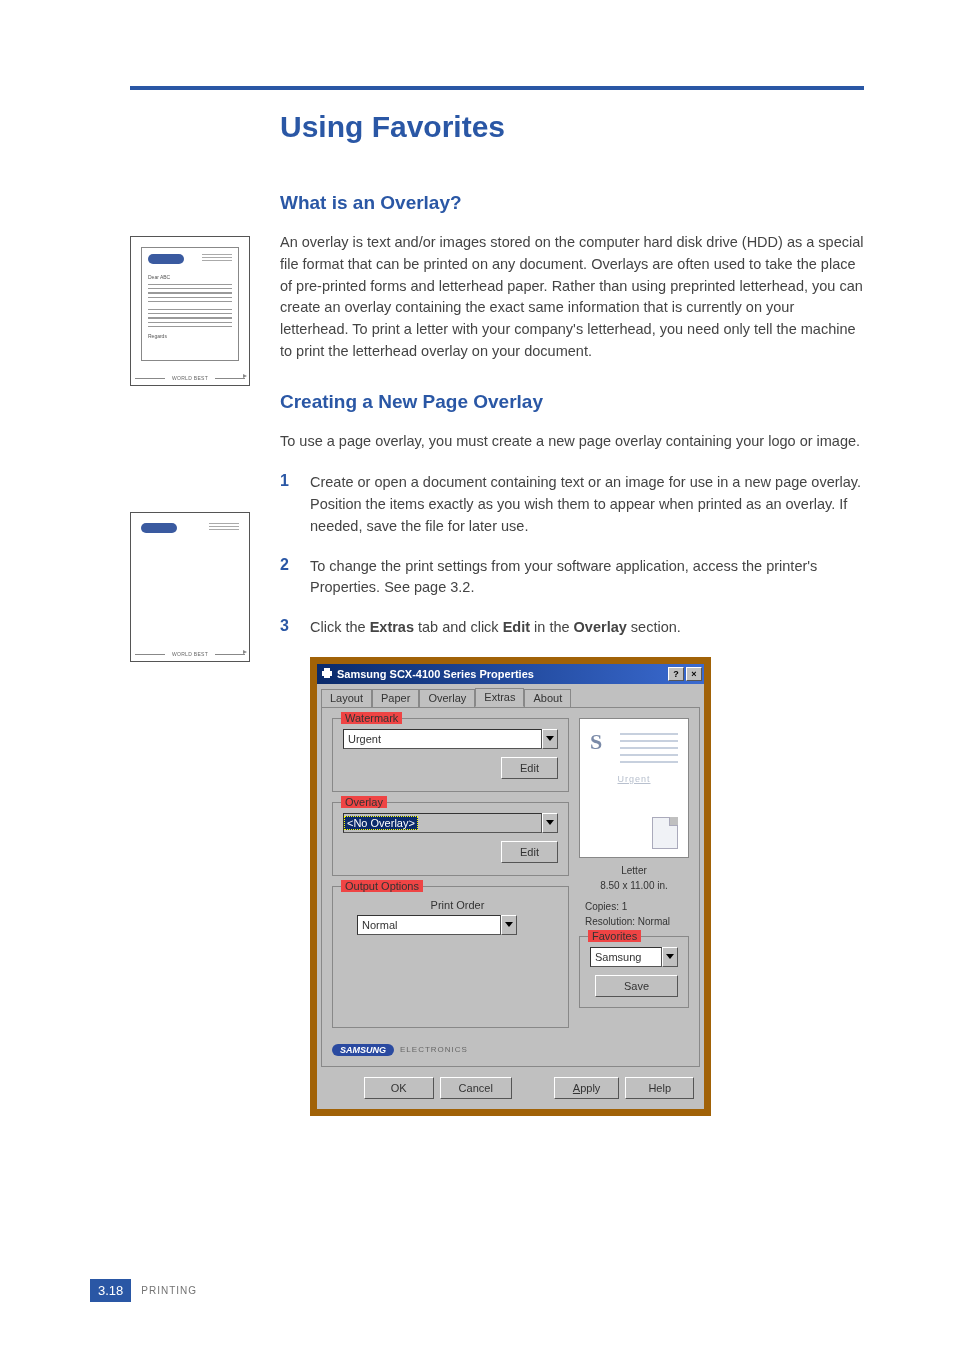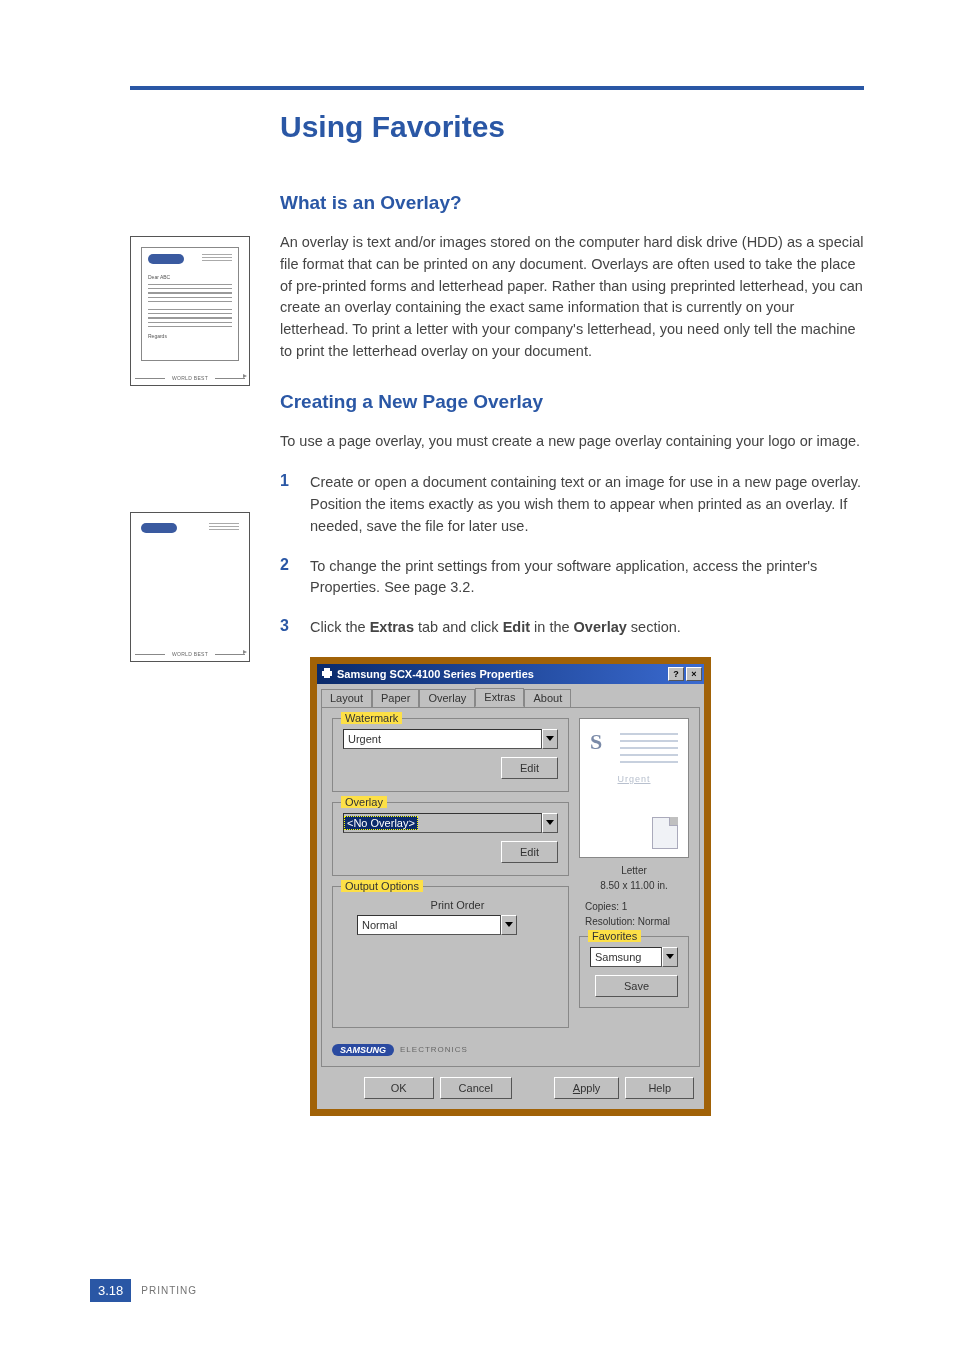--- a/index.html
+++ b/index.html
@@ -40,21 +40,21 @@
   .titlebar-text { font-weight: bold; font-size: 11px; display:flex; align-items:center; gap:4px; }
   .titlebar-btns { display: flex; gap: 2px; }
   .tb-btn { width: 16px; height: 14px; background: #c0c0c0; border: 1px solid #fff; border-right-color:#555; border-bottom-color:#555; font-size:9px; display:flex; align-items:center; justify-content:center; color:#000; font-weight:bold; }
   .tabstrip { display: flex; background: #c0c0c0; padding-top: 4px; padding-left: 4px; }
   .tab { padding: 2px 8px; border: 1px solid #888; border-bottom: none; background: #c0c0c0; margin-right: 0px; font-size: 11px; position: relative; top: 1px; }
   .tab.active { background: #c0c0c0; border-bottom: 1px solid #c0c0c0; z-index: 2; font-weight: normal; top:0; padding-bottom:3px; }
   .tabpanel { border: 1px solid #888; margin: 0 4px 4px 4px; padding: 10px; background: #c0c0c0; display: flex; gap: 10px; position: relative; min-height: 360px; }
   .left-col { width: 260px; display:flex; flex-direction:column; }
   .right-col { flex: 1; font-size: 10px; }
   .group { border: 1px solid #888; padding: 10px 10px 12px 10px; margin-bottom: 10px; position: relative; }
-  .group-title { position: absolute; top: -7px; left: 8px; background: #fde047; padding: 0 4px; font-size: 11px; color: #333; }
+  .group-title { position: absolute; top: -7px; left: 8px; background: #ef4444; padding: 0 4px; font-size: 11px; color: #333; }
   .combo { display: flex; align-items: center; margin-bottom: 8px; }
   .combo-input { flex: 1; height: 20px; background: #fff; border: 1px solid #555; border-top-color:#333; border-left-color:#333; padding: 0 4px; display:flex; align-items:center; font-size:11px; }
   .sel-text { background:#0a2a6a; color:#fff; padding: 0 2px; border:1px dotted #ff0; display:inline-block; }
   .combo-btn { width: 16px; height: 20px; background: #c0c0c0; border: 1px solid #fff; border-right-color:#555; border-bottom-color:#555; display:flex; align-items:center; justify-content:center; }
   .tri-down { width:0;height:0;border-left:4px solid transparent;border-right:4px solid transparent;border-top:5px solid #000; }
   .btn { height: 22px; padding: 0 18px; background: #c0c0c0; border: 1px solid #fff; border-right-color:#555; border-bottom-color:#555; font-size: 11px; display:inline-flex; align-items:center; justify-content:center; }
   .btn-row { display: flex; justify-content: flex-end; }
   .sub-label { font-size: 11px; margin: 2px 0 4px 14px; color:#333;text-align:center; }
   .preview { width: 110px; height: 140px; background: #fff; border: 1px solid #888; margin: 0 auto 6px auto; position: relative; }
   .preview-s { position:absolute; top:10px; left:10px; font-family: serif; font-size:22px; color:#7a8aa8; font-weight:bold; }

